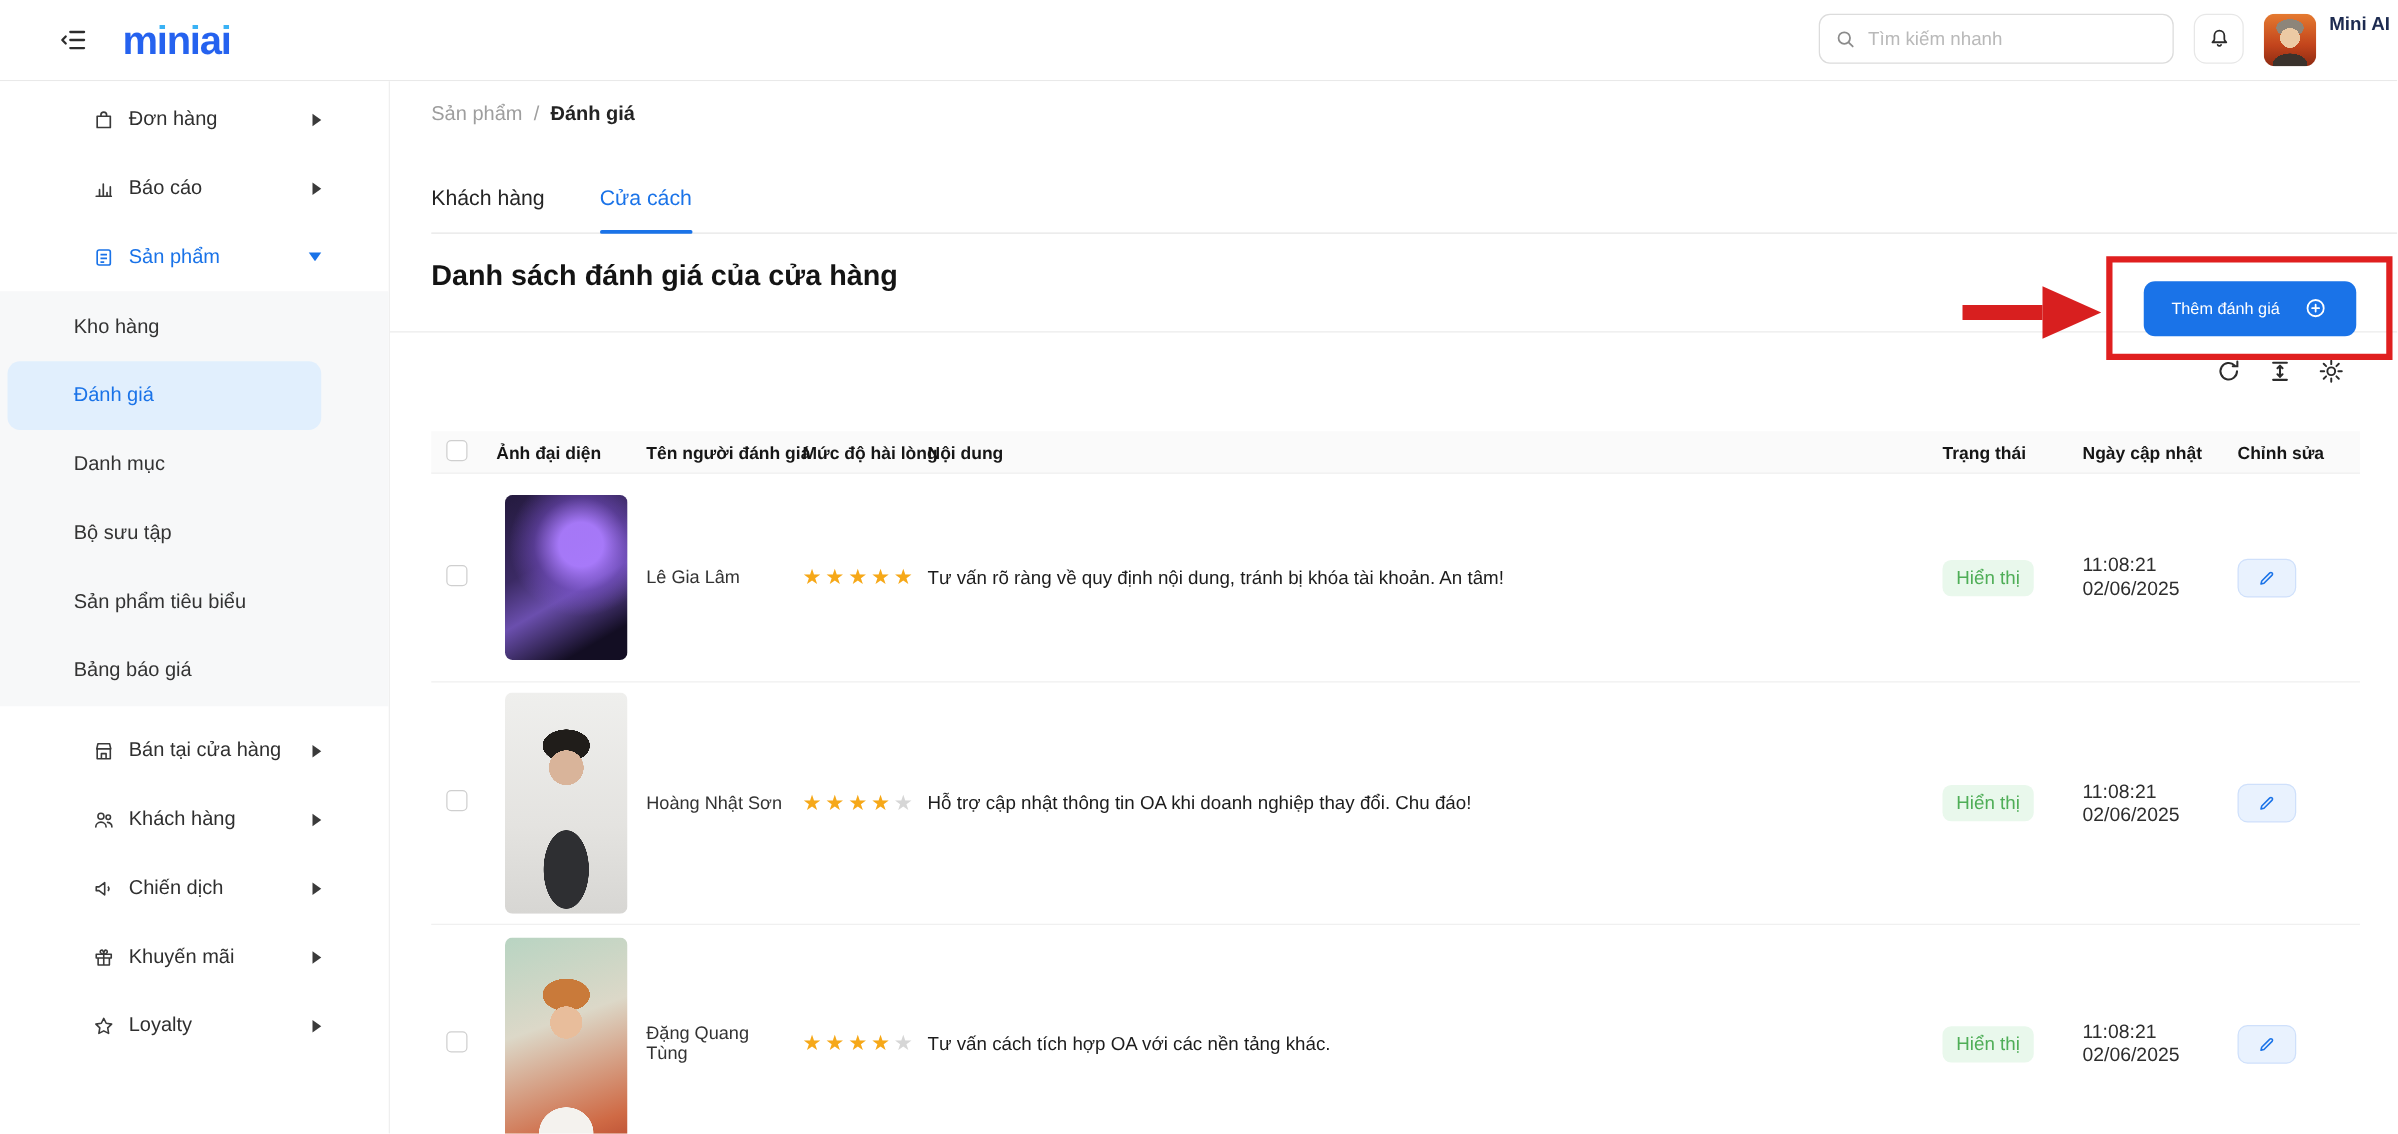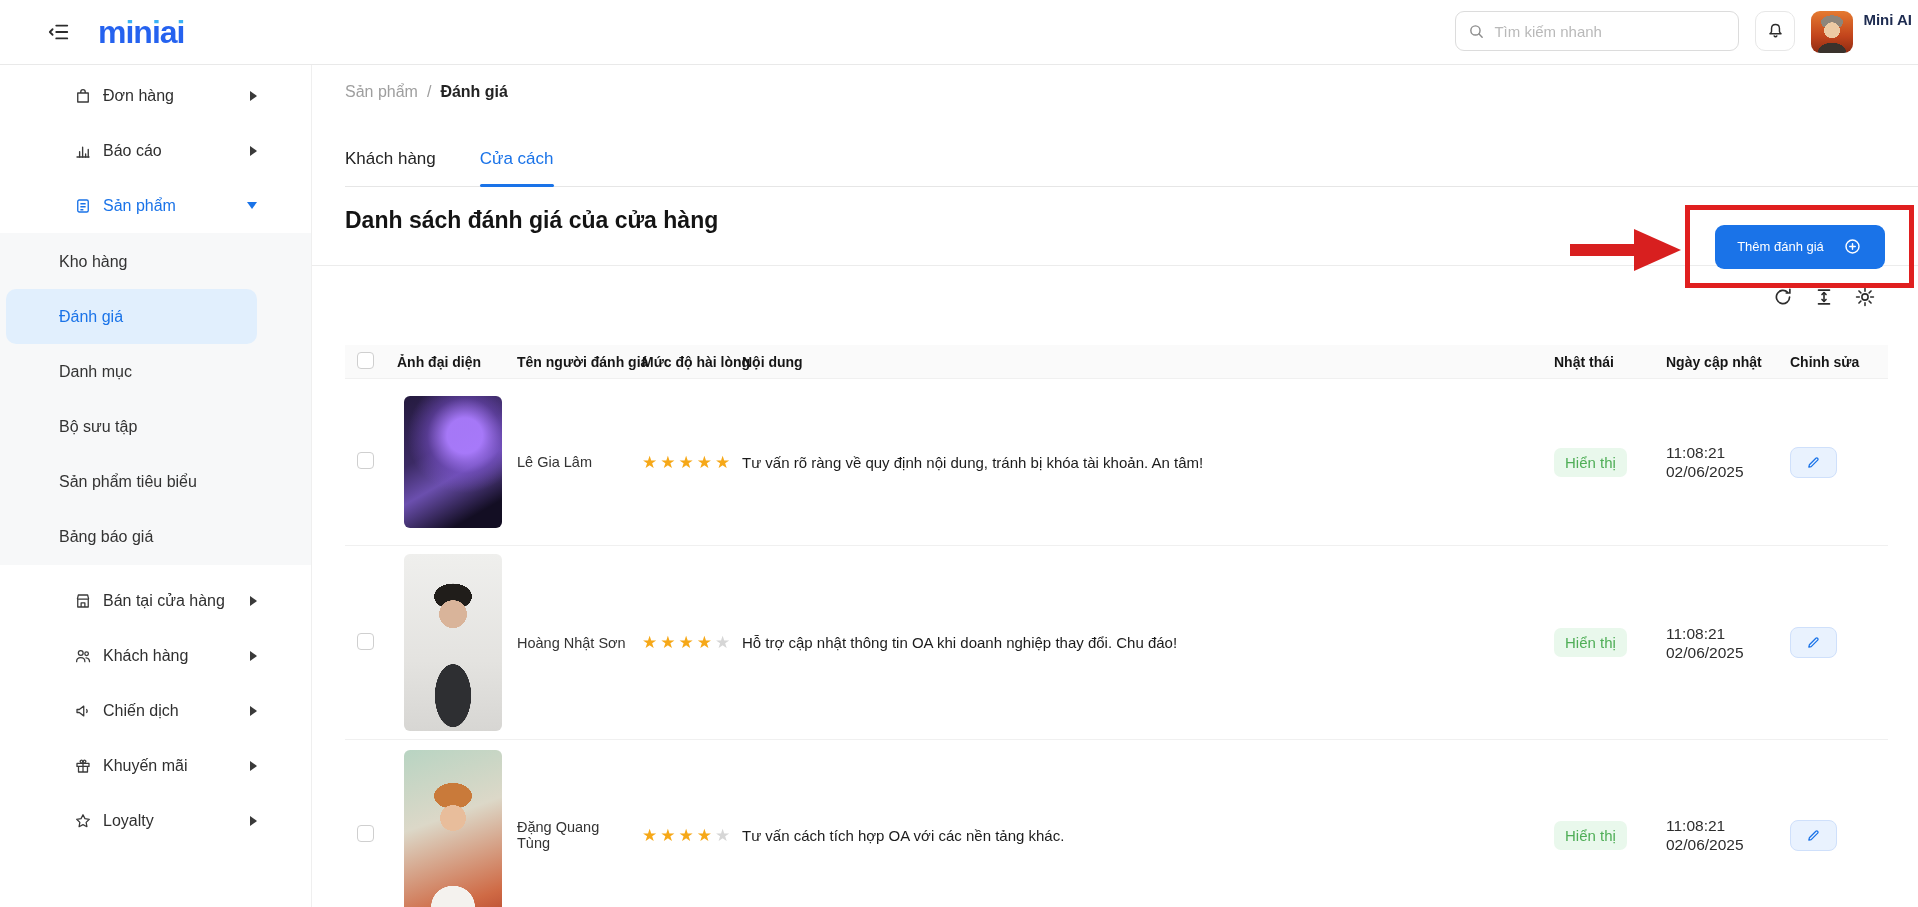--- a/index.html
+++ b/index.html
@@ -291,21 +291,21 @@
 
       <div class="table">
         <div class="tgrid thead">
           <div class="th" style="padding-left:0;">
             <span class="checkbox"></span>
           </div>
           <div class="th">Ảnh đại diện</div>
           <div class="th">Tên người đánh giá</div>
           <div class="th">Mức độ hài lòng</div>
           <div class="th">Nội dung</div>
-          <div class="th">Nhật thái</div>
+          <div class="th">Trạng thái</div>
           <div class="th">Ngày cập nhật</div>
           <div class="th">Chỉnh sửa</div>
         </div>
 
         <div class="tgrid trow r0">
           <div class="cell" style="padding-left:0;"><span class="checkbox"></span></div>
           <div class="cell">
               <div class="photo"></div>
             </div>
           <div class="cell c-name">Lê Gia Lâm</div>

